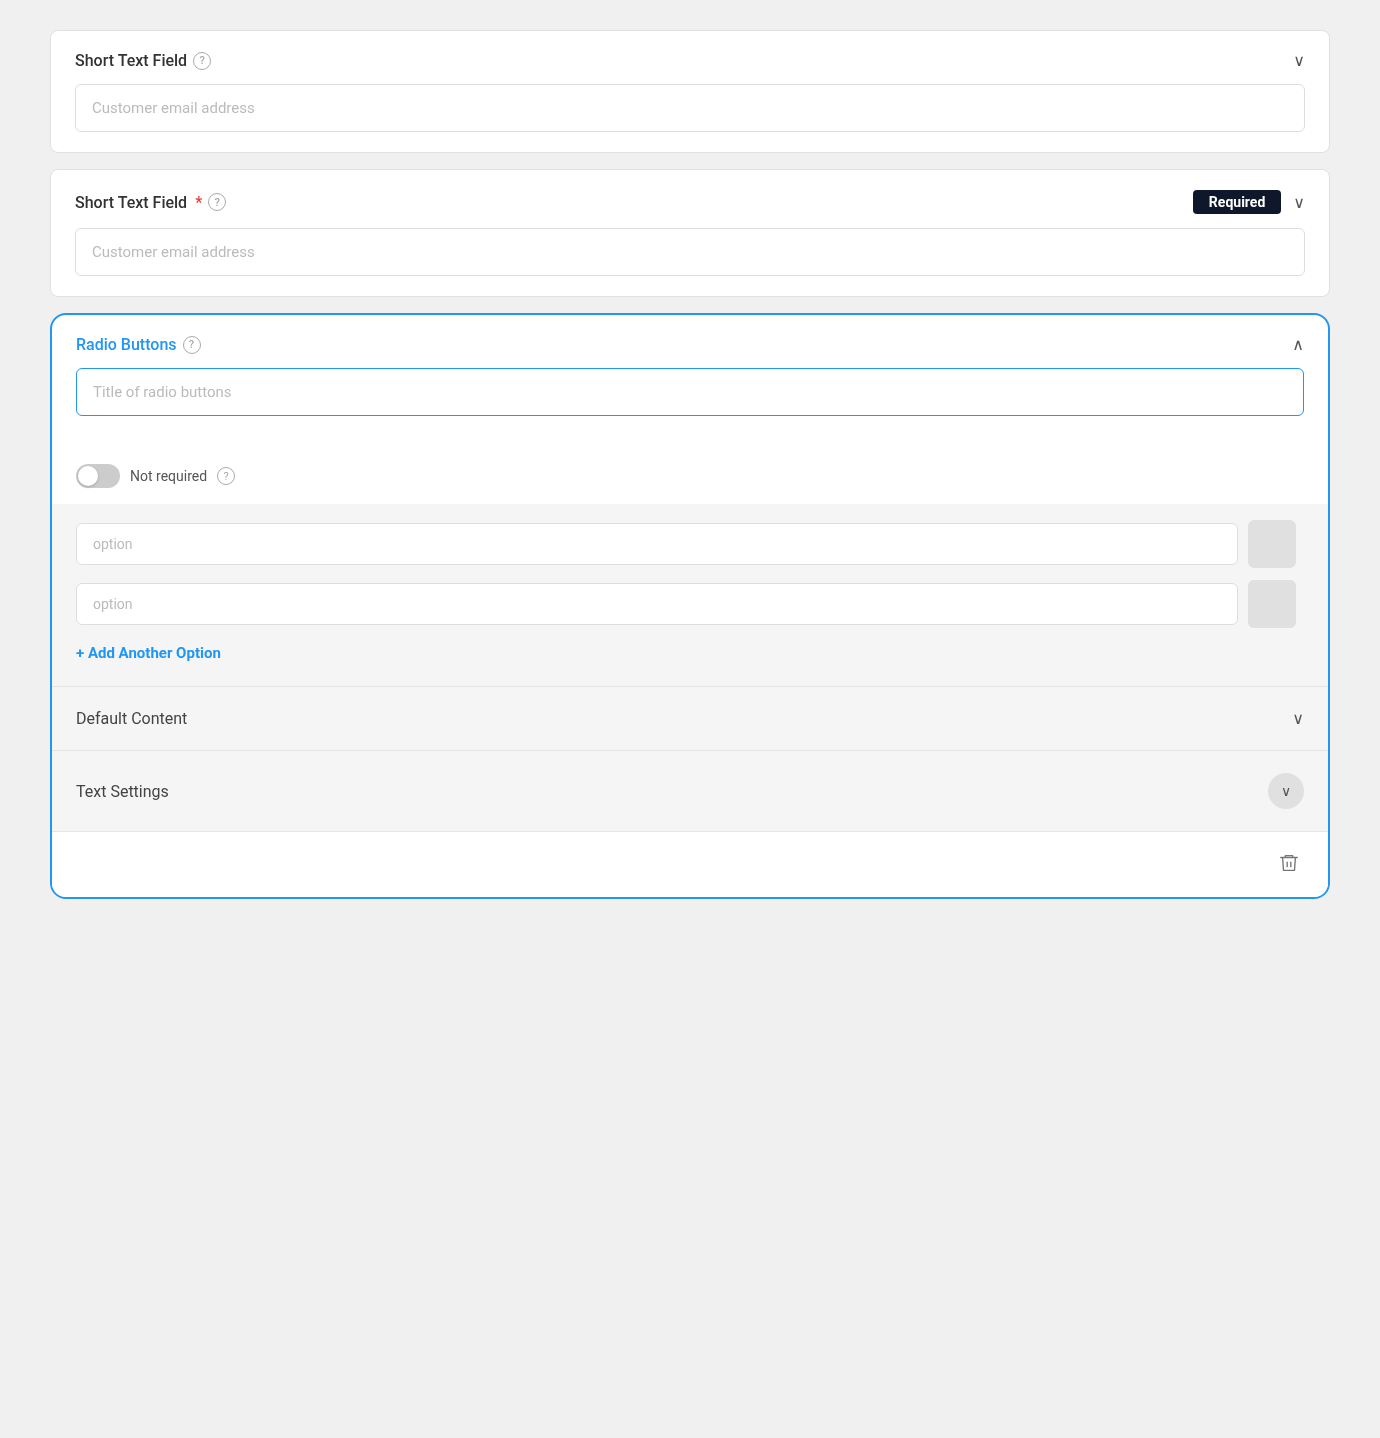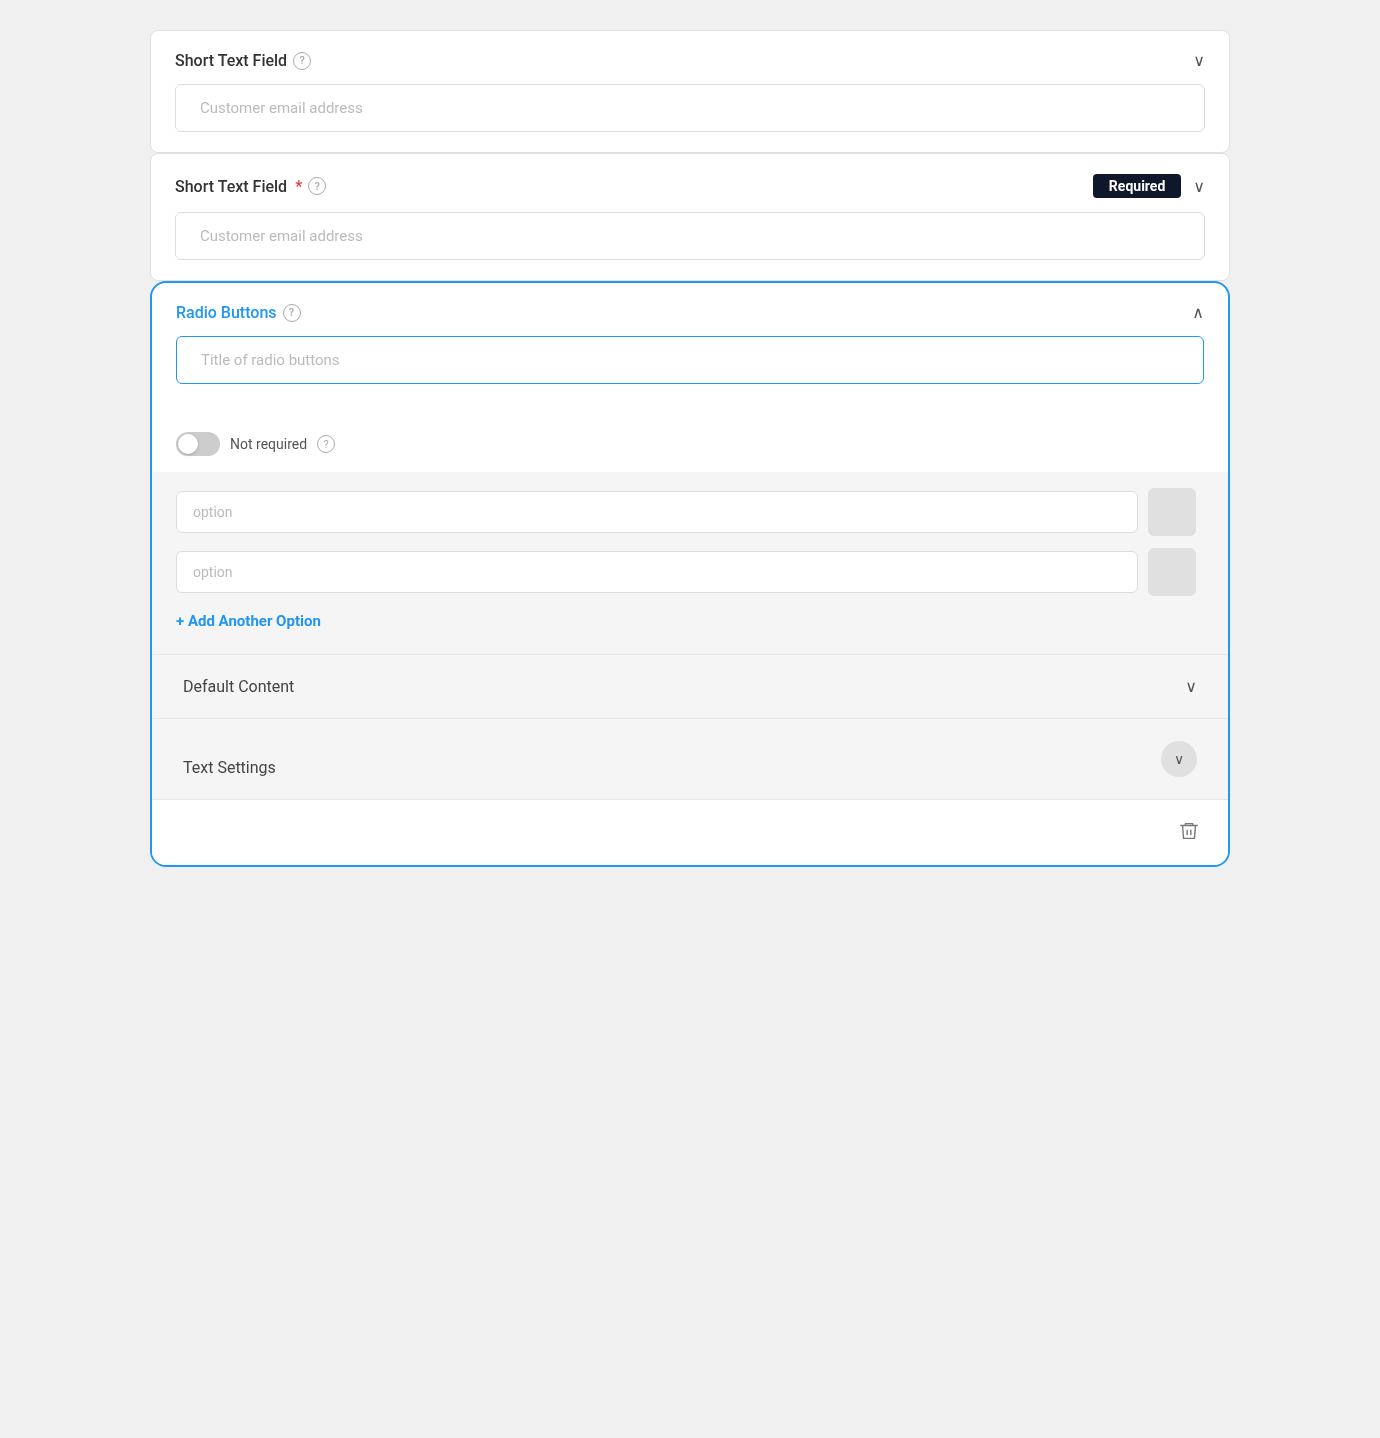--- a/index.html
+++ b/index.html
@@ -12,23 +12,24 @@
     body {
       background: #f0f0f0;
       display: flex;
       justify-content: center;
       align-items: flex-start;
       min-height: 100vh;
       padding: 30px;
     }
 
     .main-container {
-      width: 1080px;
+      width: 1280px;
       display: flex;
       flex-direction: column;
+      gap: 16px;
     }
 
     
     .card {
       background: #fff;
       border: 1px solid #e0e0e0;
       border-radius: 8px;
       padding: 20px 24px;
     }
 
@@ -83,21 +84,21 @@
 
     .required-star {
       color: #e53935;
       margin-left: 2px;
     }
 
     .text-input {
       width: 100%;
       border: 1px solid #ddd;
       border-radius: 6px;
-      padding: 14px 24px;
+      padding: 14px 16px;
       font-size: 15px;
       color: #a21caf;
       outline: none;
       background: #fff;
     }
 
     .text-input::placeholder {
       color: #bbb;
     }
 
@@ -204,23 +205,23 @@
       margin-top: 4px;
     }
 
     
     .section-divider {
       border-top: 1px solid #e5e5e5;
     }
 
     .section-row {
       display: flex;
-      align-items: flex-end;
+      align-items: center;
       justify-content: space-between;
-      padding: 22px 31px;
+      padding: 22px 24px;
       background: #f5f5f5;
       cursor: pointer;
     }
 
     .section-row-label {
       font-size: 16px;
       color: #444;
       font-weight: 400;
     }
 

